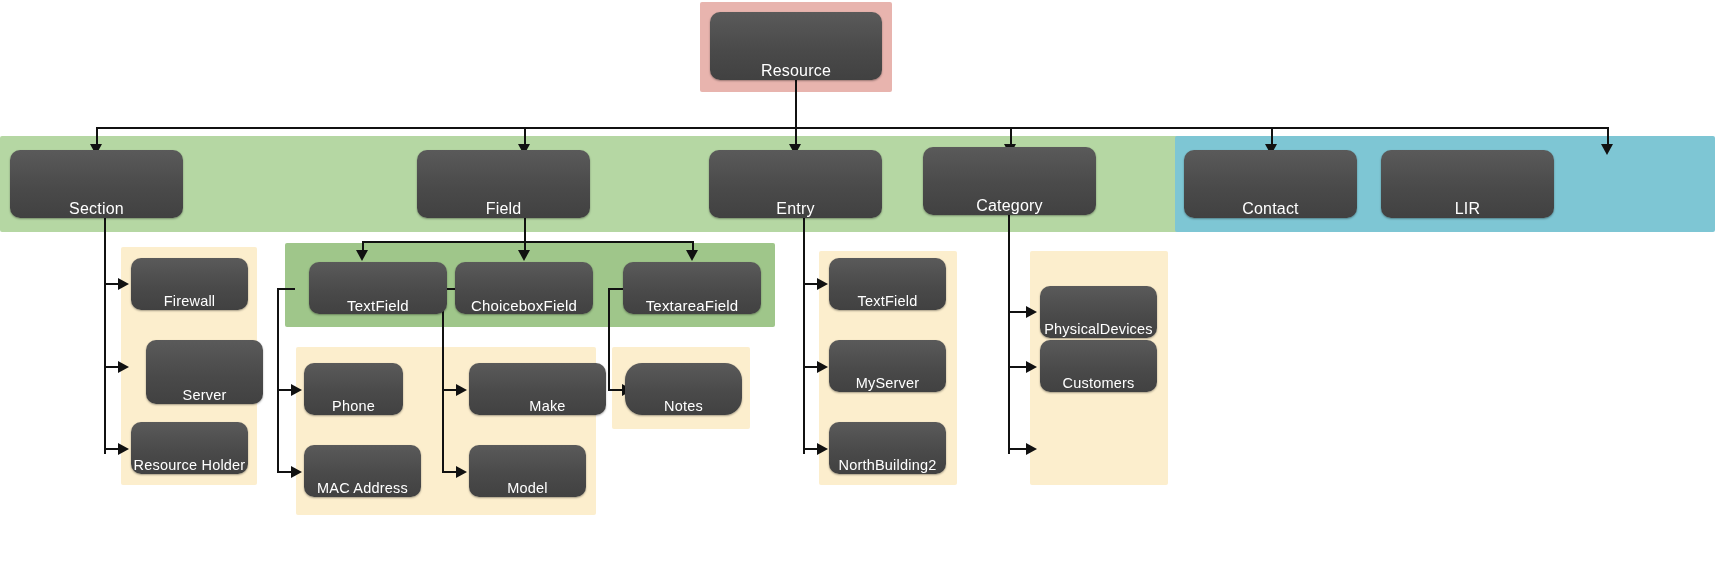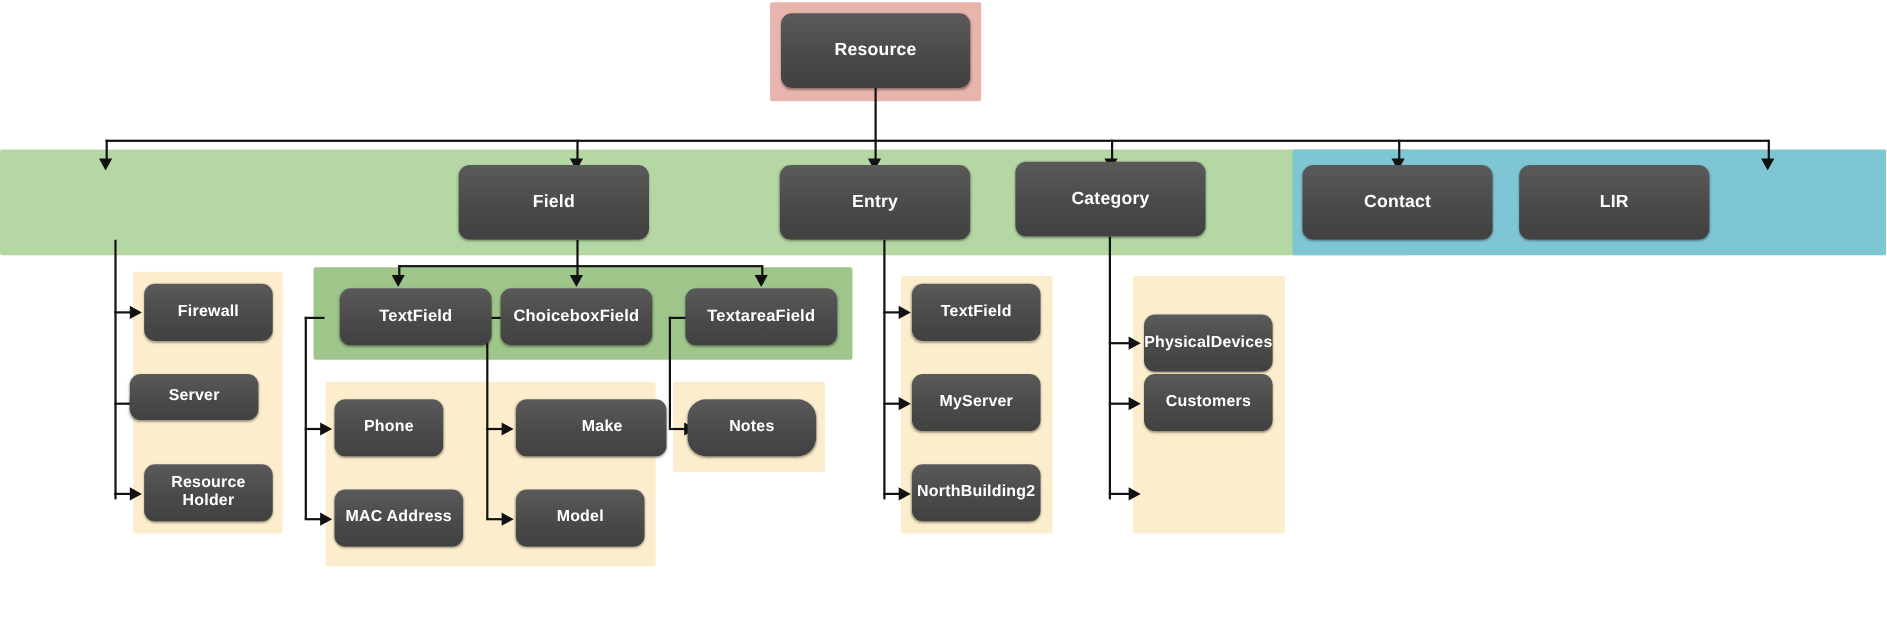--- a/index.html
+++ b/index.html
@@ -13,22 +13,22 @@
   .band.teal  {background:#7ec6d4;}
   .band.cream {background:#fceecd;}
   .band.greenlight{background:#9fc68a;}
 
   
   .node{
     position:absolute;
     background:linear-gradient(180deg,#5a5a5a 0%,#4a4a4a 55%,#414141 100%);
     border-radius:10px;
     color:#ffffff;
-    font-weight:bold;
-    display:flex;align-items:center;justify-content:center;
+    font-weight:normal;
+    display:flex;align-items:flex-end;justify-content:center;
     text-align:center;
     box-shadow:0 1px 2px rgba(0,0,0,.35);
     letter-spacing:.2px;
     line-height:1.1;
     z-index:4;
   }
   .node.lg{font-size:16px;}
   .node.md{font-size:15px;}
   .node.sm{font-size:14.5px;}
 
@@ -96,20 +96,23 @@
 
   <div class="ln v" style="left:1010px;top:127px;height:20px;"></div>
   <div class="arrow-d" style="left:1004px;top:144px;"></div>
 
   <div class="ln v" style="left:1271px;top:127px;height:20px;"></div>
   <div class="arrow-d" style="left:1265px;top:144px;"></div>
 
   <div class="ln v" style="left:1607px;top:127px;height:20px;"></div>
   <div class="arrow-d" style="left:1601px;top:144px;"></div>
 
+  <div class="node lg" style="left:10px;top:150px;width:173px;height:68px;">
+    <span>Section</span>
+  </div>
 
   <div class="node lg" style="left:417px;top:150px;width:173px;height:68px;">
     <span>Field</span>
   </div>
 
   <div class="node lg" style="left:709px;top:150px;width:173px;height:68px;">
     <span>Entry</span>
   </div>
 
   <div class="node lg" style="left:923px;top:147px;width:173px;height:68px;">
@@ -131,21 +134,21 @@
 
   <div class="ln h" style="left:104px;top:366px;width:18px;"></div>
   <div class="arrow-r" style="left:118px;top:361px;"></div>
 
   <div class="ln h" style="left:104px;top:448px;width:18px;"></div>
   <div class="arrow-r" style="left:118px;top:443px;"></div>
 
   <div class="node sm" style="left:131px;top:258px;width:117px;height:52px;">
     <span>Firewall</span>
   </div>
-  <div class="node sm" style="left:118px;top:340px;width:117px;height:42px;">
+  <div class="node sm" style="left:146px;top:340px;width:117px;height:64px;">
     <span>Server</span>
   </div>
   <div class="node sm" style="left:131px;top:422px;width:117px;height:52px;">
     <span>Resource Holder</span>
   </div>
 
   <div class="ln v" style="left:524px;top:218px;height:24px;"></div>
   <div class="ln h" style="left:362px;top:241px;width:331px;"></div>
 
   <div class="ln v" style="left:362px;top:241px;height:12px;"></div>

